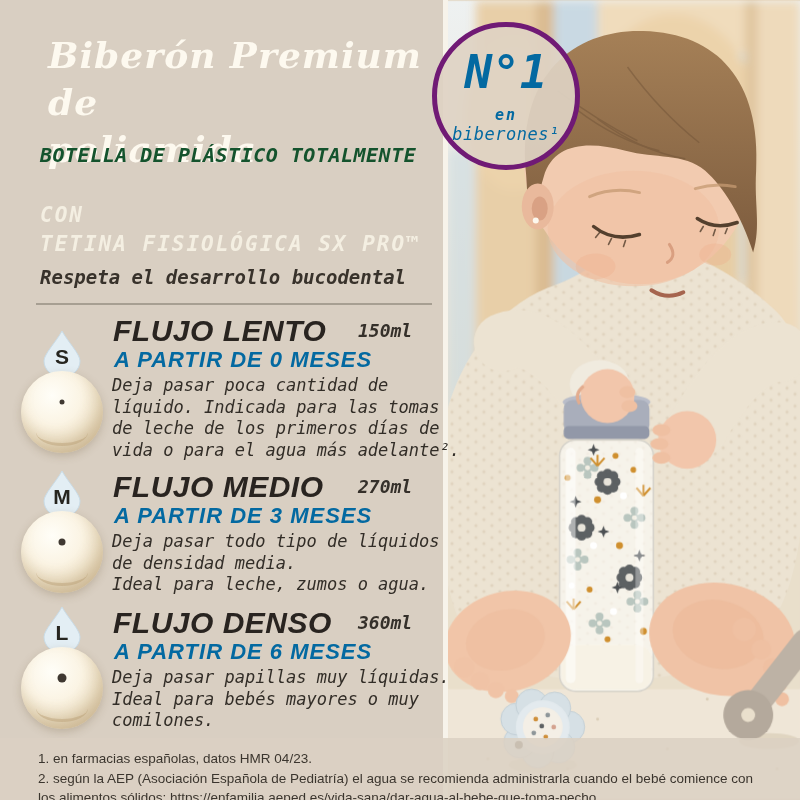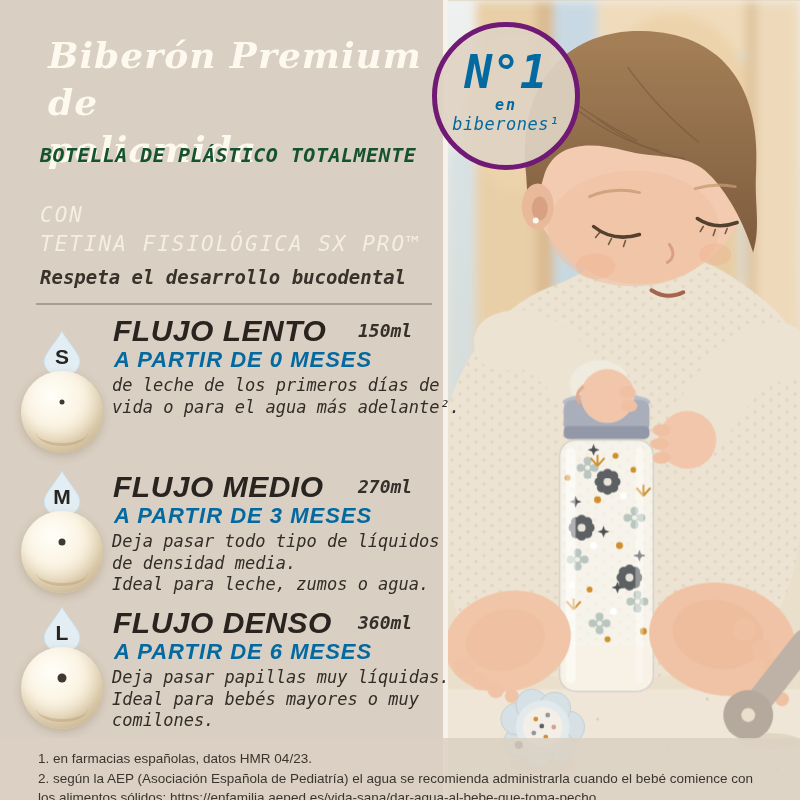--- a/index.html
+++ b/index.html
@@ -14,21 +14,21 @@
   .photo svg{display:block;}
 
   
   .title{position:absolute;left:48px;top:32px;width:380px;
     font-family:"DejaVu Serif", serif;font-style:italic;font-weight:bold;
     font-size:36px;line-height:1.3;color:#fdf9ef;letter-spacing:1px;}
   .subtitle{position:absolute;left:40px;top:142px;width:400px;
     font-weight:bold;font-style:italic;font-size:20px;line-height:1.35;
     letter-spacing:0.5px;color:#14532d;}
   .con-tetina{position:absolute;left:40px;top:201px;width:400px;
-    font-weight:normal;font-style:italic;font-size:21px;line-height:29px;
+    font-weight:bold;font-style:italic;font-size:21px;line-height:29px;
     letter-spacing:2px;color:#f4efe2;}
   .respeta{position:absolute;left:40px;top:266px;width:400px;
     font-weight:bold;font-style:italic;font-size:19px;color:#38322b;}
   .divider{position:absolute;left:36px;top:303px;width:396px;height:2px;background:#a79f92;}
 
   
   .flow{position:absolute;left:0;width:443px;height:152px;}
   .flow-title{position:absolute;left:113px;top:0;
     font-family:"Liberation Sans", sans-serif;font-weight:bold;font-style:italic;
     font-size:30px;letter-spacing:0.5px;color:#292420;white-space:nowrap;}
@@ -55,21 +55,21 @@
   .hole-m{width:7px;height:7px;}
   .hole-l{width:9px;height:9px;}
   #flow-0{top:314px;} #flow-1{top:470px;} #flow-2{top:606px;}
   #flow-0 .iconcol{top:16px;} #flow-1 .iconcol{top:0px;} #flow-2 .iconcol{top:0px;}
 
   
   .badge{position:absolute;left:432px;top:22px;width:148px;height:148px;border-radius:50%;
     background:rgba(222,211,195,0.92);border:5px solid #701a75;box-sizing:border-box;
     text-align:center;color:#0369a1;z-index:5;}
   .badge-number{margin-top:22px;font-weight:bold;font-style:italic;font-size:46px;line-height:1;}
-  .badge-en{font-weight:bold;font-style:italic;font-size:15px;letter-spacing:2px;margin-top:1px;}
+  .badge-en{font-weight:bold;font-style:italic;font-size:15px;letter-spacing:2px;margin-top:11px;}
   .badge-sub{font-weight:normal;font-style:italic;font-size:17px;letter-spacing:0.5px;}
 
   
   .footnotes{position:absolute;left:0;top:738px;width:800px;height:62px;box-sizing:border-box;
     background:rgba(219,209,195,0.86);padding:11px 42px 0 38px;
     font-family:"Liberation Sans", sans-serif;font-size:13.5px;line-height:1.45;color:#3b352e;z-index:4;}
 </style>
 </head>
 <body>
 
@@ -354,20 +354,22 @@
         <span class="flow-letter">S</span>
       </div>
       <div class="teat">
           <span class="hole hole-s"></span>
         </div>
     </div>
     <div class="flow-title">FLUJO LENTO</div>
     <div class="flow-vol">150ml</div>
     <div class="flow-age">A PARTIR DE 0 MESES</div>
     <div class="flow-desc">
+      <div>Deja pasar poca cantidad de</div>
+      <div>líquido. Indicada para las tomas</div>
       <div>de leche de los primeros días de</div>
       <div>vida o para el agua más adelante².</div>
     </div>
   </div>
 
   <div class="flow" id="flow-1">
     <div class="iconcol">
       <div class="droplet">
         <svg width="42" height="48" viewBox="0 0 40 48">
             <path d="M20,1 C26,12 38,24 38,31 a18,16 0 1,1 -36,0 C2,24 14,12 20,1 Z" fill="#e3eef4" stroke="#c9dce8" stroke-width="1"></path>

